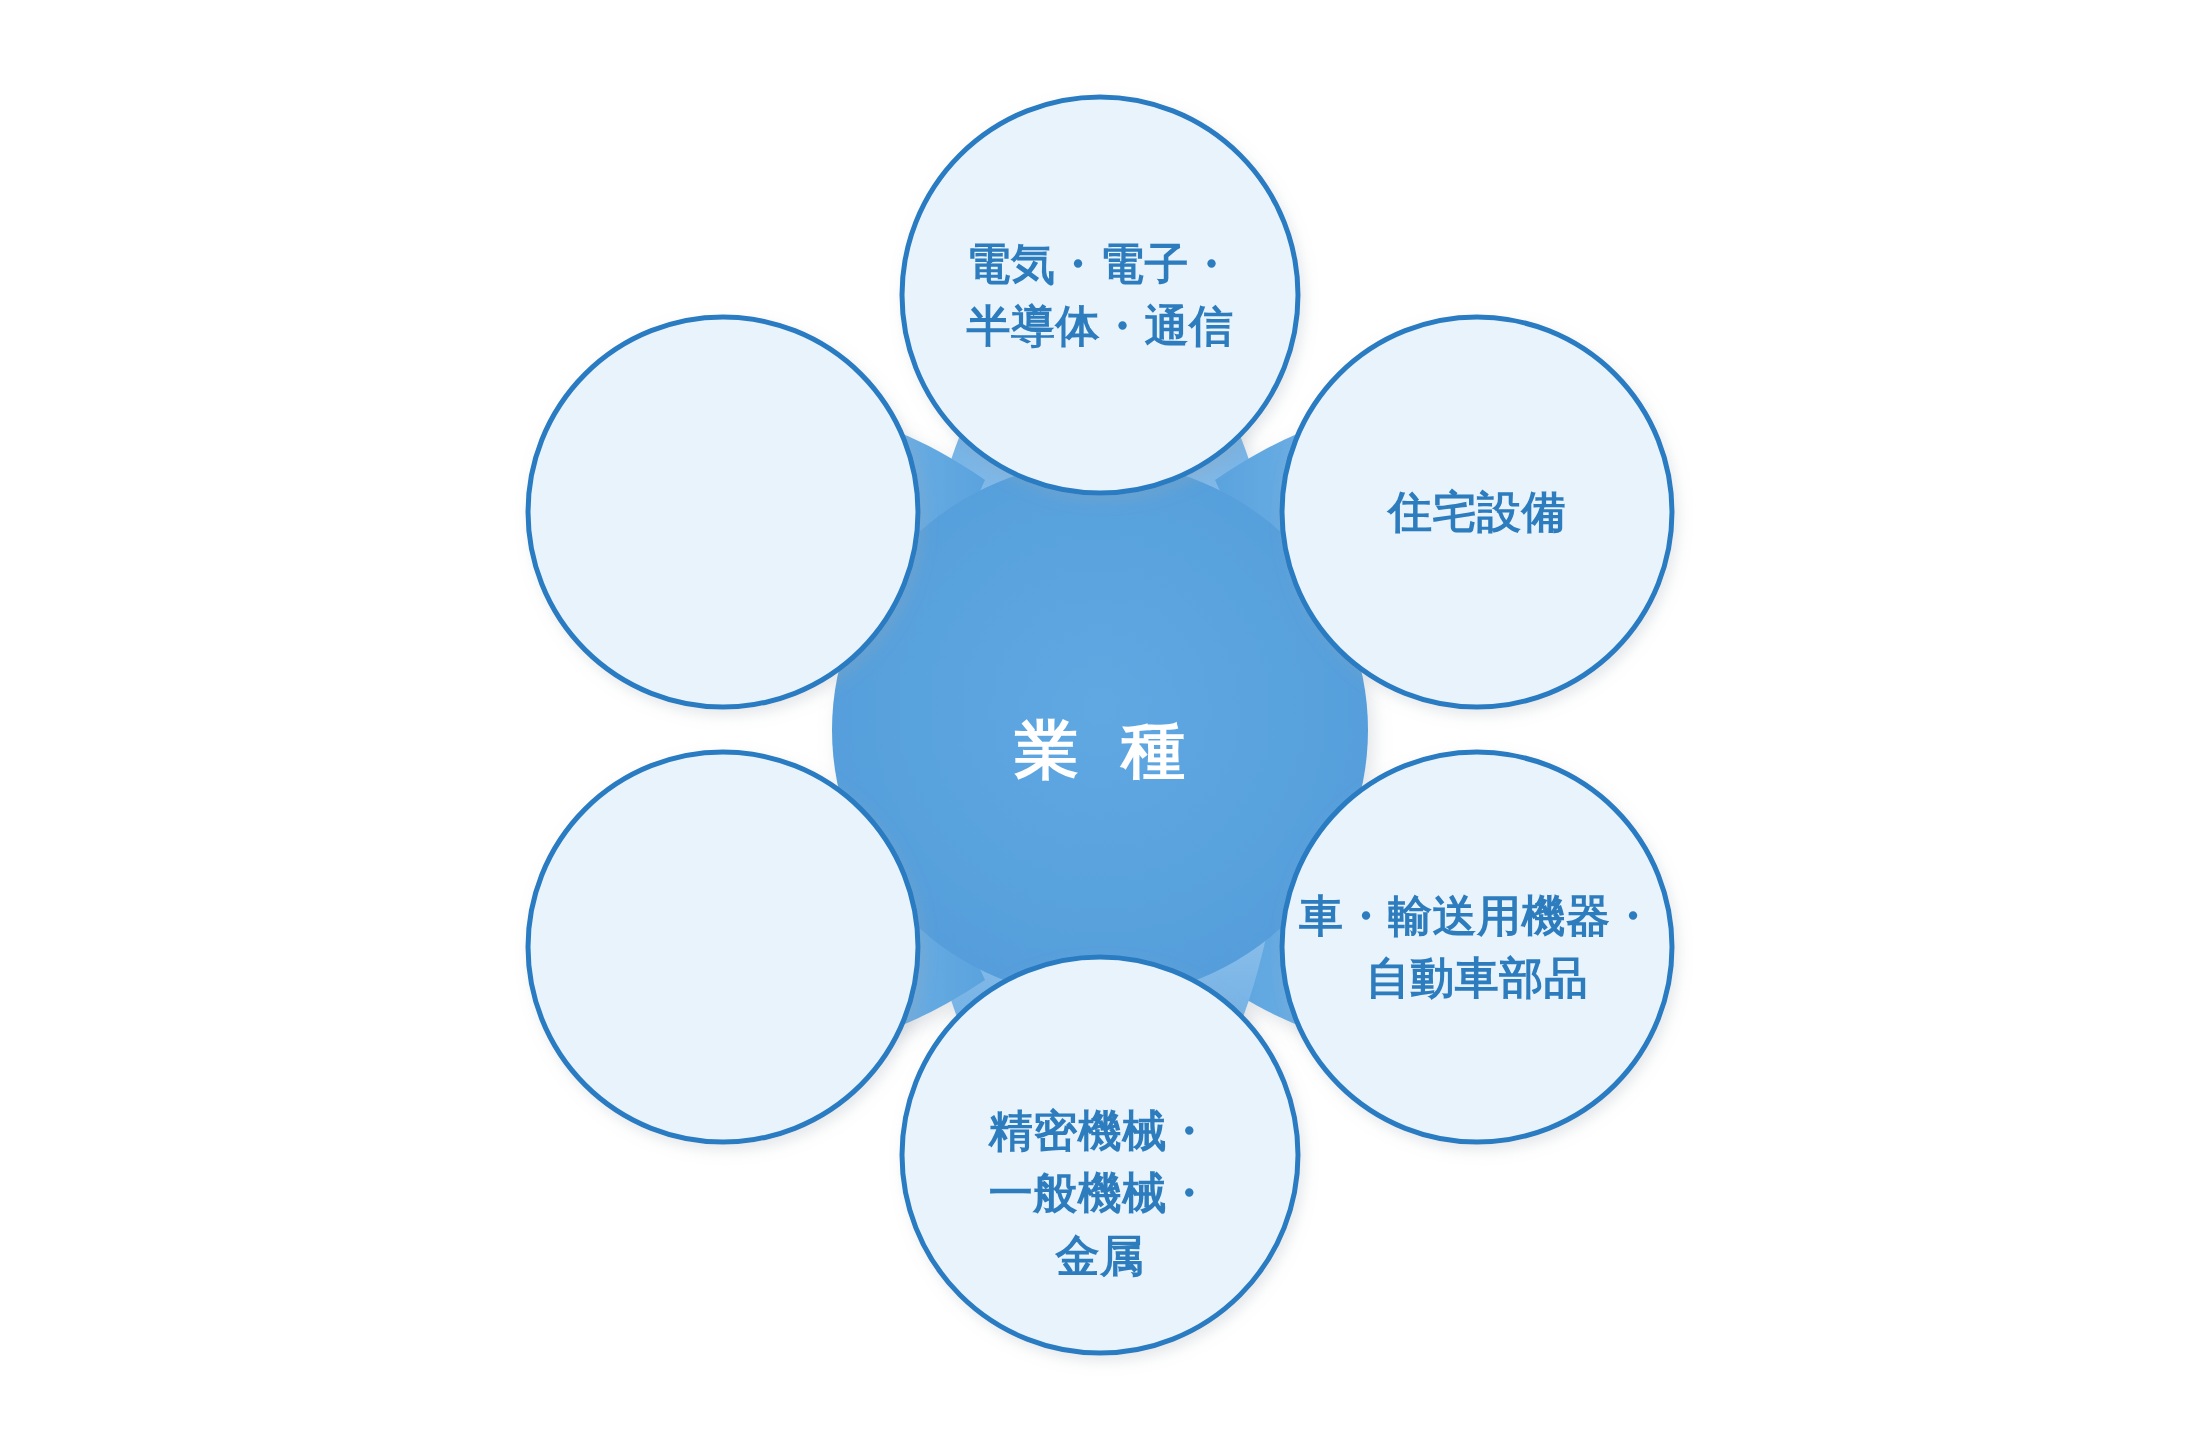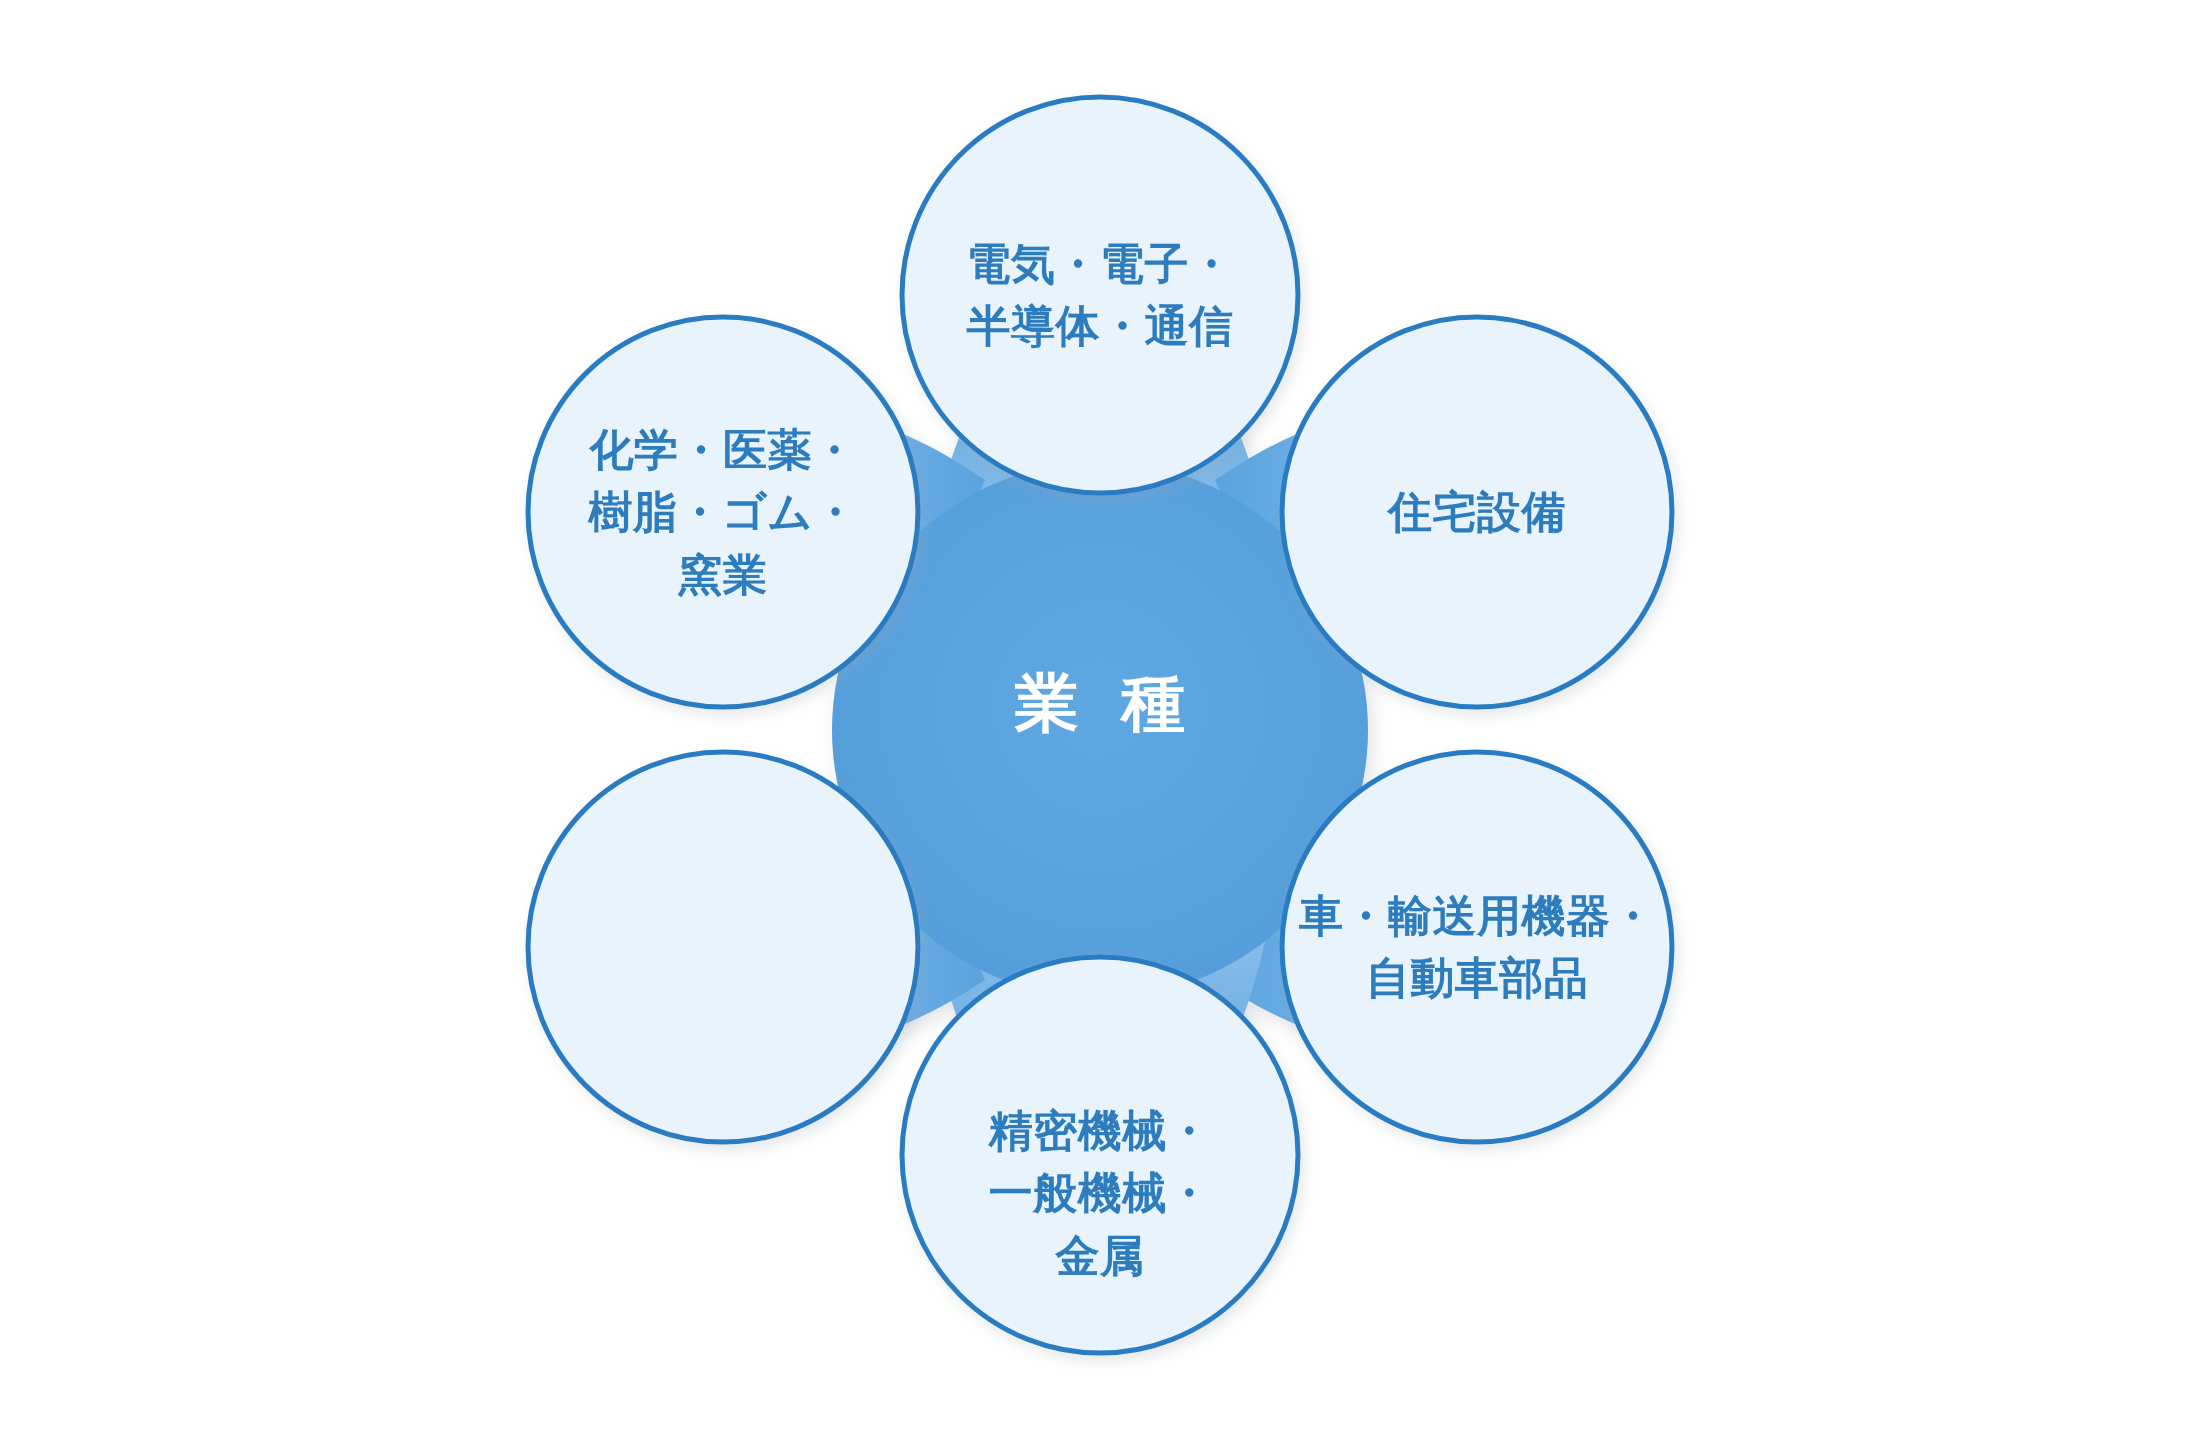--- a/index.html
+++ b/index.html
@@ -121,32 +121,29 @@
     <g>
       <circle cx="1100" cy="295" r="198" fill="#e8f3fc" stroke="#2a7bc2" stroke-width="5" filter="url(#softShadowSmall)"></circle>
       <circle cx="1477" cy="512" r="195" fill="#e8f3fc" stroke="#2a7bc2" stroke-width="5" filter="url(#softShadowSmall)"></circle>
       <circle cx="1477" cy="947" r="195" fill="#e8f3fc" stroke="#2a7bc2" stroke-width="5" filter="url(#softShadowSmall)"></circle>
       <circle cx="1100" cy="1155" r="198" fill="#e8f3fc" stroke="#2a7bc2" stroke-width="5" filter="url(#softShadowSmall)"></circle>
       <circle cx="723" cy="947" r="195" fill="#e8f3fc" stroke="#2a7bc2" stroke-width="5" filter="url(#softShadowSmall)"></circle>
       <circle cx="723" cy="512" r="195" fill="#e8f3fc" stroke="#2a7bc2" stroke-width="5" filter="url(#softShadowSmall)"></circle>
     </g>
   </svg>
 
-  <div class="center-label" style="left:835px; top:613px; width:530px; height:180px;">業 種</div>
+  <div class="center-label" style="left:835px; top:660px; width:530px; height:180px;">業 種</div>
 
   <div class="petal-label" style="left:890px; top:205px; width:420px; height:180px;">電気・電子・
 半導体・通信</div>
 
   <div class="petal-label" style="left:1277px; top:440px; width:400px; height:145px;">住宅設備</div>
 
   <div class="petal-label" style="left:1267px; top:857px; width:420px; height:180px;">車・輸送用機器・
 自動車部品</div>
 
   <div class="petal-label" style="left:900px; top:1061px; width:400px; height:265px;">精密機械・
 一般機械・
 金属</div>
 
 
-  <div class="petal-label" style="left:523px; top:380px; width:400px; height:265px;">化学・医薬・
-樹脂・ゴム・
-窯業</div>
 
 </div>
 
 </body></html>

